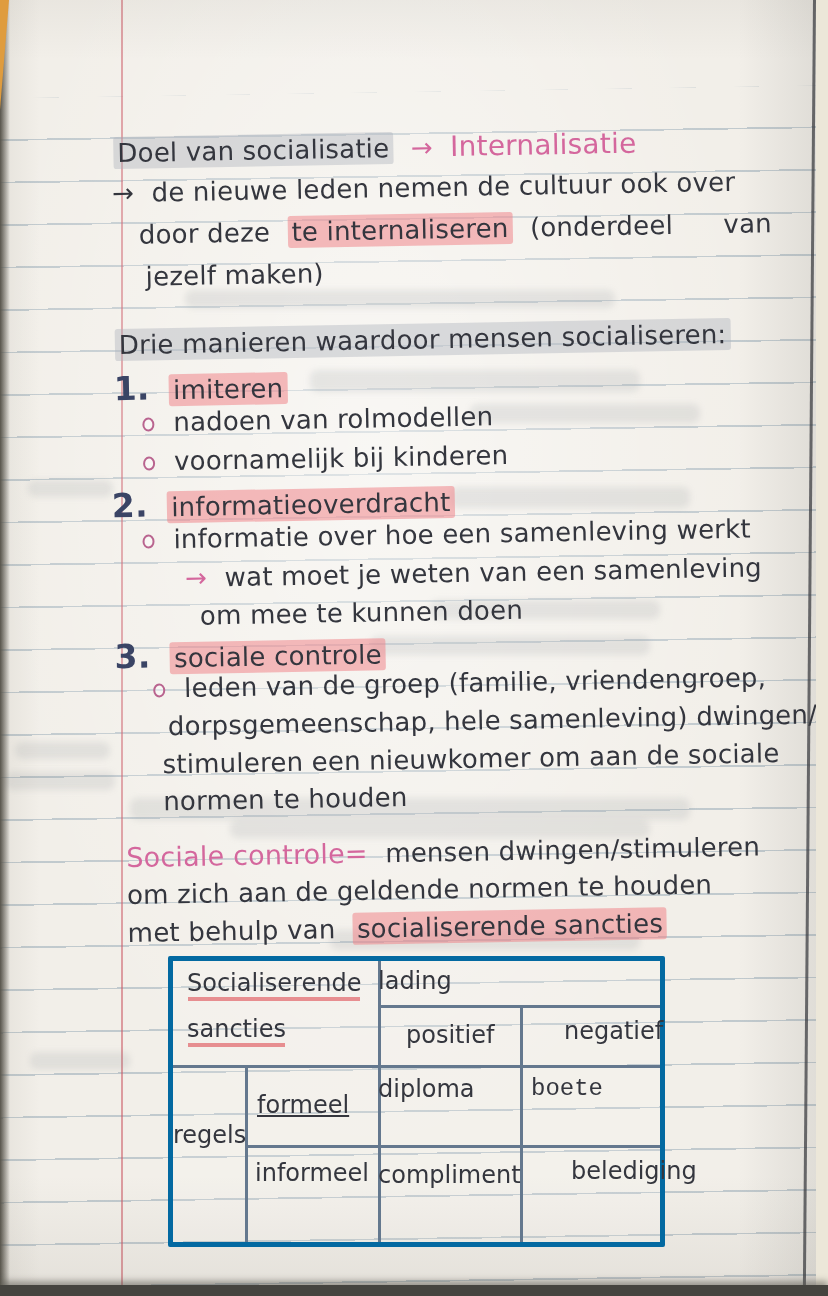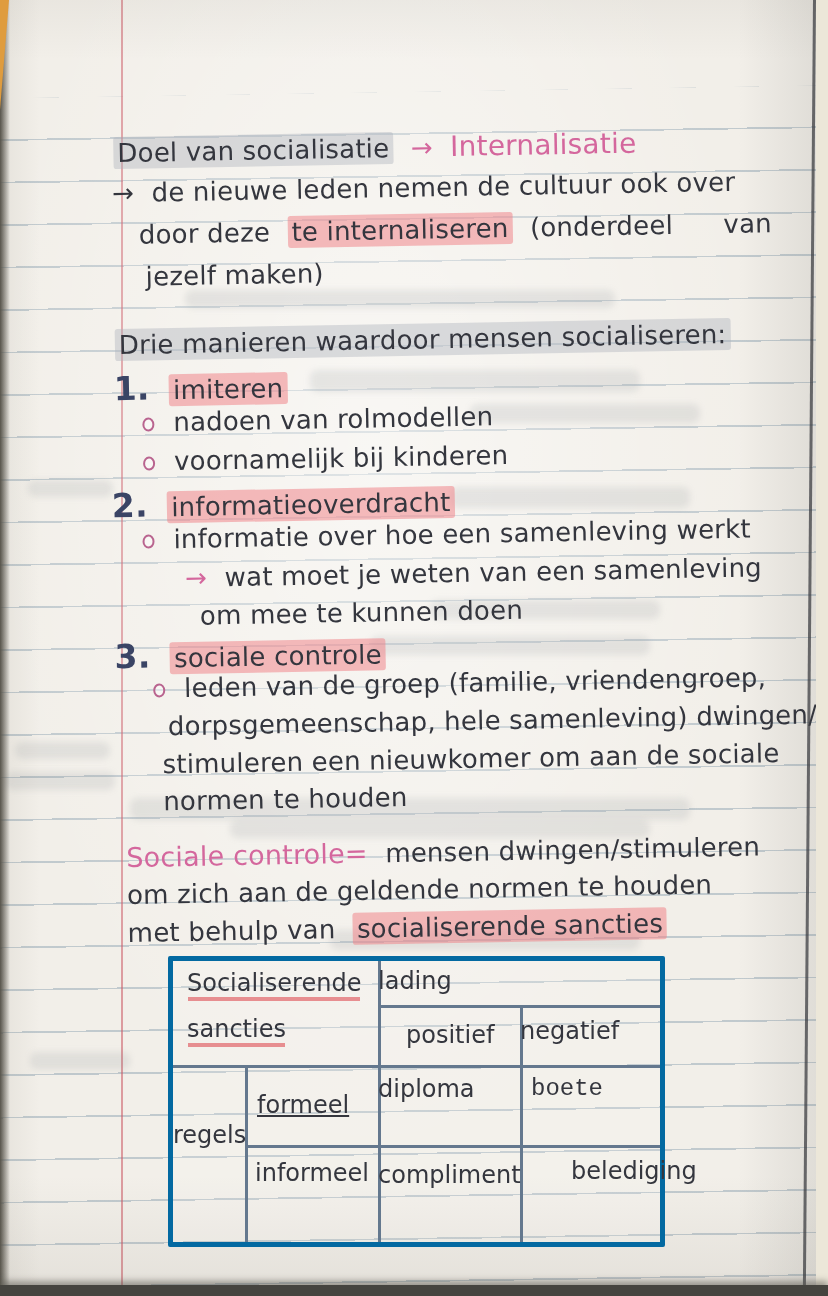--- a/index.html
+++ b/index.html
@@ -183,21 +183,21 @@
     <div class="tb-line" style="left:205px;right:0;top:44px;height:3px;"></div>
     <div class="tb-line" style="left:347px;top:44px;bottom:0;width:3px;"></div>
     <div class="tb-line" style="left:0;right:0;top:104px;height:3px;"></div>
     <div class="tb-line" style="left:72px;top:104px;bottom:0;width:3px;"></div>
     <div class="tb-line" style="left:72px;right:0;top:184px;height:3px;"></div>
 
     <span class="tb-label red-underline" style="left:14px;top:8px;">Socialiserende</span>
     <span class="tb-label red-underline" style="left:14px;top:54px;">sancties</span>
     <span class="tb-label tb-center" style="left:205px;width:282px;top:6px;">lading</span>
     <span class="tb-label tb-center" style="left:205px;width:148px;top:60px;margin-left:28px;">positief</span>
-    <span class="tb-label tb-center" style="left:347px;width:140px;top:56px;">negatief</span>
+    <span class="tb-label tb-center" style="left:347px;width:140px;top:56px;padding-left:44px;">negatief</span>
     <span class="tb-label tb-center" style="left:0;width:85px;top:160px;">regels</span>
     <span class="tb-label" style="left:84px;top:130px;text-decoration:underline;">formeel</span>
     <span class="tb-label tb-center" style="left:205px;width:132px;top:114px;">diploma</span>
     <span class="tb-label" style="left:358px;top:114px;font-family:Liberation Mono, monospace;">boete</span>
     <span class="tb-label" style="left:82px;top:198px;">informeel</span>
     <span class="tb-label tb-center" style="left:205px;width:142px;top:200px;">compliment</span>
     <span class="tb-label" style="left:351px;top:196px;margin-left:47px;">belediging</span>
   </div>
 
   <div class="edge-left"></div>

